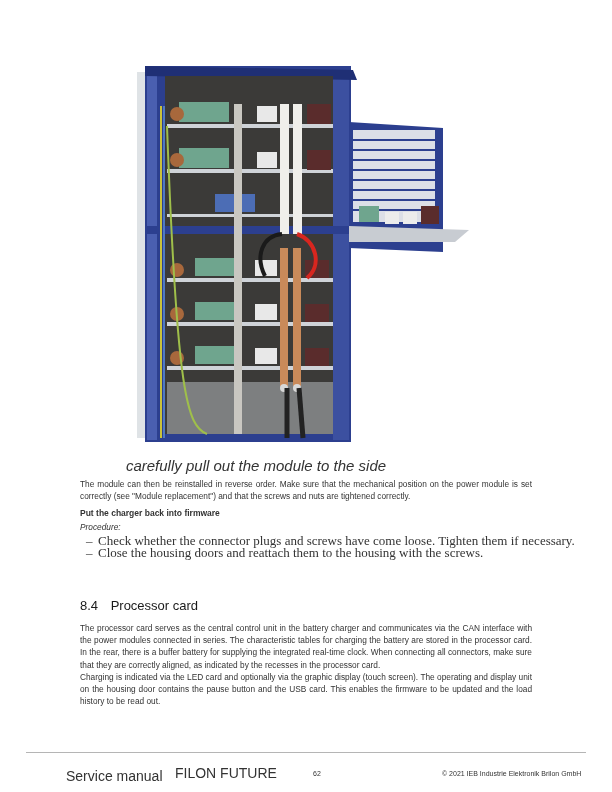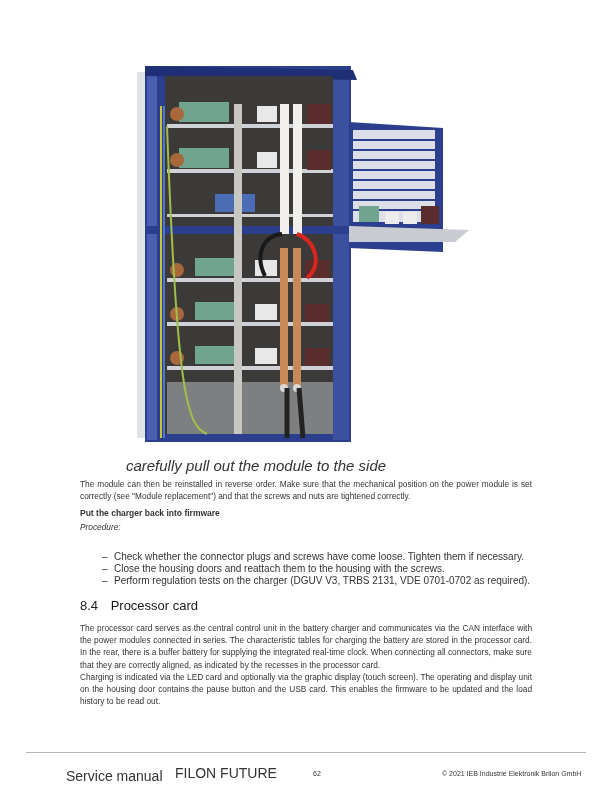--- a/index.html
+++ b/index.html
@@ -12,22 +12,22 @@
 
   .caption { position: absolute; left: 0; width: 512px; top: 457px; text-align: center;
              font-size: 15px; font-style: italic; color: #333; }
 
   .para { position: absolute; left: 80px; width: 452px; font-size: 8.3px; line-height: 12.2px;
           color: #333; text-align: justify; margin: 0; }
   .p1 { top: 478px; }
   .subhead { position: absolute; left: 80px; top: 508px; font-size: 8.5px; font-weight: bold;
              color: #333; margin: 0; }
   .proc-label { position: absolute; left: 80px; top: 522px; font-size: 8.3px; font-style: italic; color: #333; }
-  ul.steps { position: absolute; left: 86px; top: 535px; margin: 16px; padding: 0; list-style: none;
-             font-size: 10px; line-height: 12.2px; color: #333; }
+  ul.steps { position: absolute; left: 86px; top: 535px; margin: 0; padding: 0; list-style: none;
+             font-size: 13px; line-height: 12.2px; color: #333; font-family: Liberation Serif, serif; }
   ul.steps li { position: relative; padding-left: 12px; }
   ul.steps li::before { content: "\2013"; position: absolute; left: 0; top: 0; }
 
   .section-title { position: absolute; left: 80px; top: 598px; margin: 0; font-size: 13px;
                    font-weight: normal; color: #1a1a1a; }
   .section-title .num { display: inline-block; width: 27px; }
 
   .p2 { top: 622px; }
   .p3 { top: 671px; }
 
@@ -136,21 +136,20 @@
 
 <p class="para p1">The module can then be reinstalled in reverse order. Make sure that the mechanical position on the power module is set correctly (see "Module replacement") and that the screws and nuts are tightened correctly.</p>
 
 <h3 class="subhead">Put the charger back into firmware</h3>
 
 <div class="proc-label">Procedure:</div>
 
 <ul class="steps">
   <li>Check whether the connector plugs and screws have come loose. Tighten them if necessary.</li>
   <li>Close the housing doors and reattach them to the housing with the screws.</li>
-  <li>Perform regulation tests on the charger (DGUV V3, TRBS 2131, VDE 0701-0702 as required).</li>
 </ul>
 
 <h2 class="section-title">
   <span class="num">8.4</span>
   <span>Processor card</span>
 </h2>
 
 <p class="para p2">The processor card serves as the central control unit in the battery charger and communicates via the CAN interface with the power modules connected in series. The characteristic tables for charging the battery are stored in the processor card. In the rear, there is a buffer battery for supplying the integrated real-time clock. When connecting all connectors, make sure that they are correctly aligned, as indicated by the recesses in the processor card.</p>
 <p class="para p3">Charging is indicated via the LED card and optionally via the graphic display (touch screen). The operating and display unit on the housing door contains the pause button and the USB card. This enables the firmware to be updated and the load history to be read out.</p>
 

